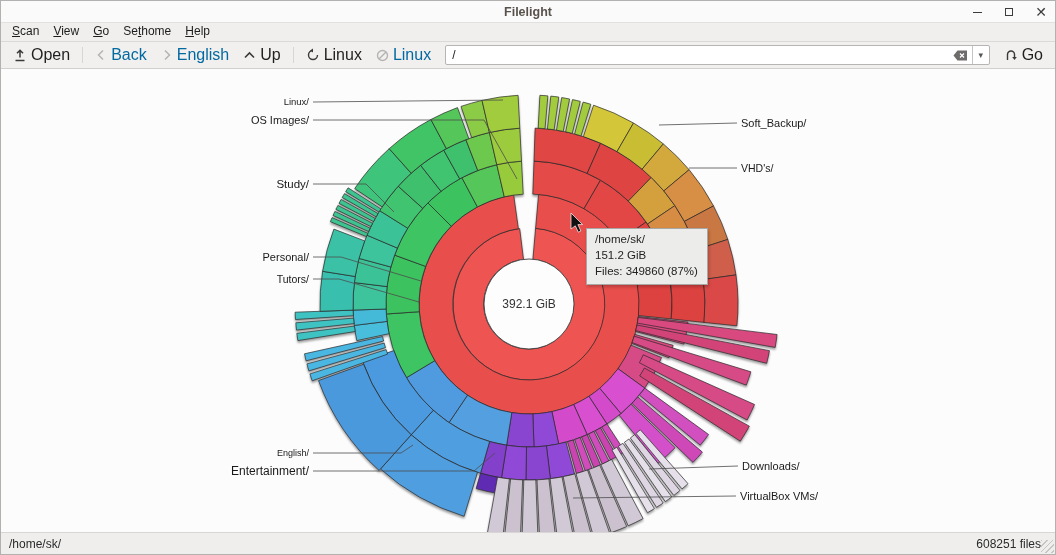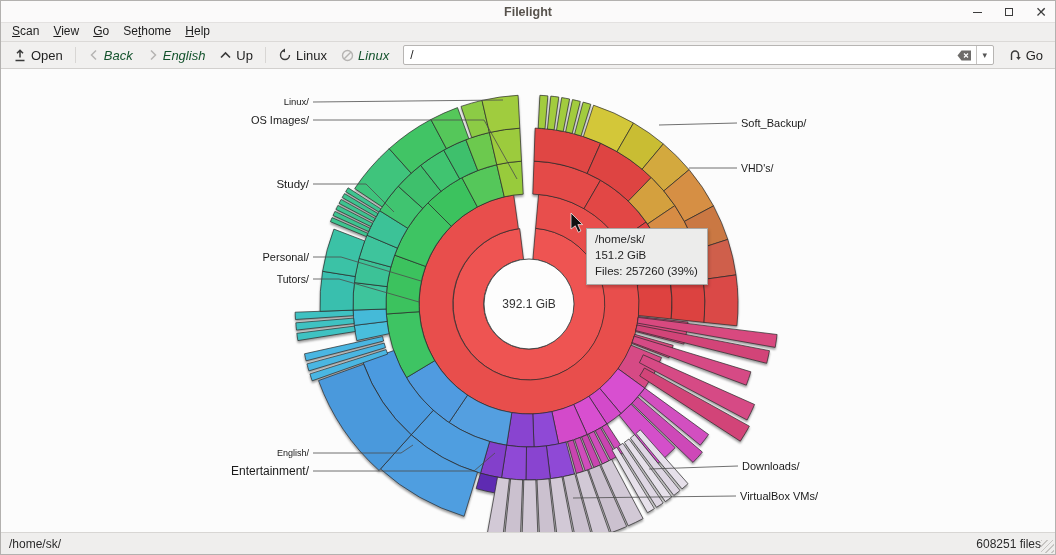--- a/index.html
+++ b/index.html
@@ -16,22 +16,22 @@
   .glyph-max { width:8px; height:8px; border:1.2px solid #3c3c3c; display:inline-block; }
   .glyph-close { font-size:14px; line-height:1; color:#3c3c3c; }
 
   
   .menubar { height:19px; flex:0 0 19px; background:#f0efee; border-bottom:1px solid #dbd9d7; display:flex; align-items:flex-start; padding-left:4px; }
   .menu-item { font-size:12px; color:#1d1d1d; padding:1px 7px; }
   .mnemonic { text-decoration:underline; }
 
   
   .toolbar { height:27px; flex:0 0 27px; background:#f1f0ef; border-bottom:1px solid #d2d0ce; display:flex; align-items:center; padding:0 6px; gap:2px; }
-  .tb-btn { display:flex; align-items:center; gap:4px; font-size:13px; color:#1f1f1f; padding:3px 6px; border-radius:2px; white-space:nowrap; }
-  .tb-btn.disabled { color:#14532d;font-style:italic; }
+  .tb-btn { display:flex; align-items:center; gap:4px; font-size:16px; color:#1f1f1f; padding:3px 6px; border-radius:2px; white-space:nowrap; }
+  .tb-btn.disabled { color:#0369a1; }
   .tb-sep { width:1px; height:16px; background:#d8d6d4; margin:0 4px; flex:0 0 1px; }
   .urlbox { flex:1 1 auto; display:flex; align-items:center; height:20px; border:1px solid #b7b5b3; background:#fff; border-radius:2px; margin:0 6px; }
   .urlbox input { flex:1; border:none; outline:none; font-size:12px; color:#1a1a1a; padding:0 6px; font-family:"Liberation Sans",sans-serif; background:transparent; }
   .url-clear { flex:0 0 22px; display:flex; align-items:center; justify-content:center; height:100%; }
   .url-drop { flex:0 0 17px; display:flex; align-items:center; justify-content:center; height:100%; border-left:1px solid #c6c4c2; color:#555; font-size:9px; }
 
   
   .main { flex:1 1 auto; position:relative; background:#fcfcfc; overflow:hidden; }
   .chart-svg { position:absolute; left:0; top:0; }
   .tooltip { position:absolute; background:#ececeb; border:1px solid #a9a7a5; box-shadow:1px 2px 3px rgba(0,0,0,.22); padding:3px 9px 4px 8px; font-size:11.5px; line-height:1.38; color:#232323; white-space:nowrap; }
@@ -266,21 +266,21 @@
         <text x="740" y="102.675" text-anchor="start" font-size="10.5" fill="#1a1a1a">VHD's/</text>
         <polyline points="737,397 648,400" fill="none" stroke="#4d4d4d" stroke-width="0.8"></polyline>
         <text x="741" y="400.85" text-anchor="start" font-size="11" fill="#1a1a1a">Downloads/</text>
         <polyline points="735,427 572,429" fill="none" stroke="#4d4d4d" stroke-width="0.8"></polyline>
         <text x="739" y="430.85" text-anchor="start" font-size="11" fill="#1a1a1a">VirtualBox VMs/</text>
         <polygon points="570,144 570,160 574.3,156.8 577.3,163.2 579.9,162 576.9,155.6 581.6,155.6" fill="#111" stroke="#fff" stroke-width="0.7"></polygon>
       </svg>
     <div class="tooltip" id="tooltip" style="left: 585px; top: 159px;">
       <div>/home/sk/</div>
       <div>151.2 GiB</div>
-      <div>Files: 257260 (39%)</div>
+      <div>Files: 349860 (87%)</div>
     </div>
   </div>
 
   <div class="statusbar">
     <span class="status-text">/home/sk/</span>
     <span class="status-text">608251 files</span>
     <span class="grip"></span>
   </div>
 
 </div>

